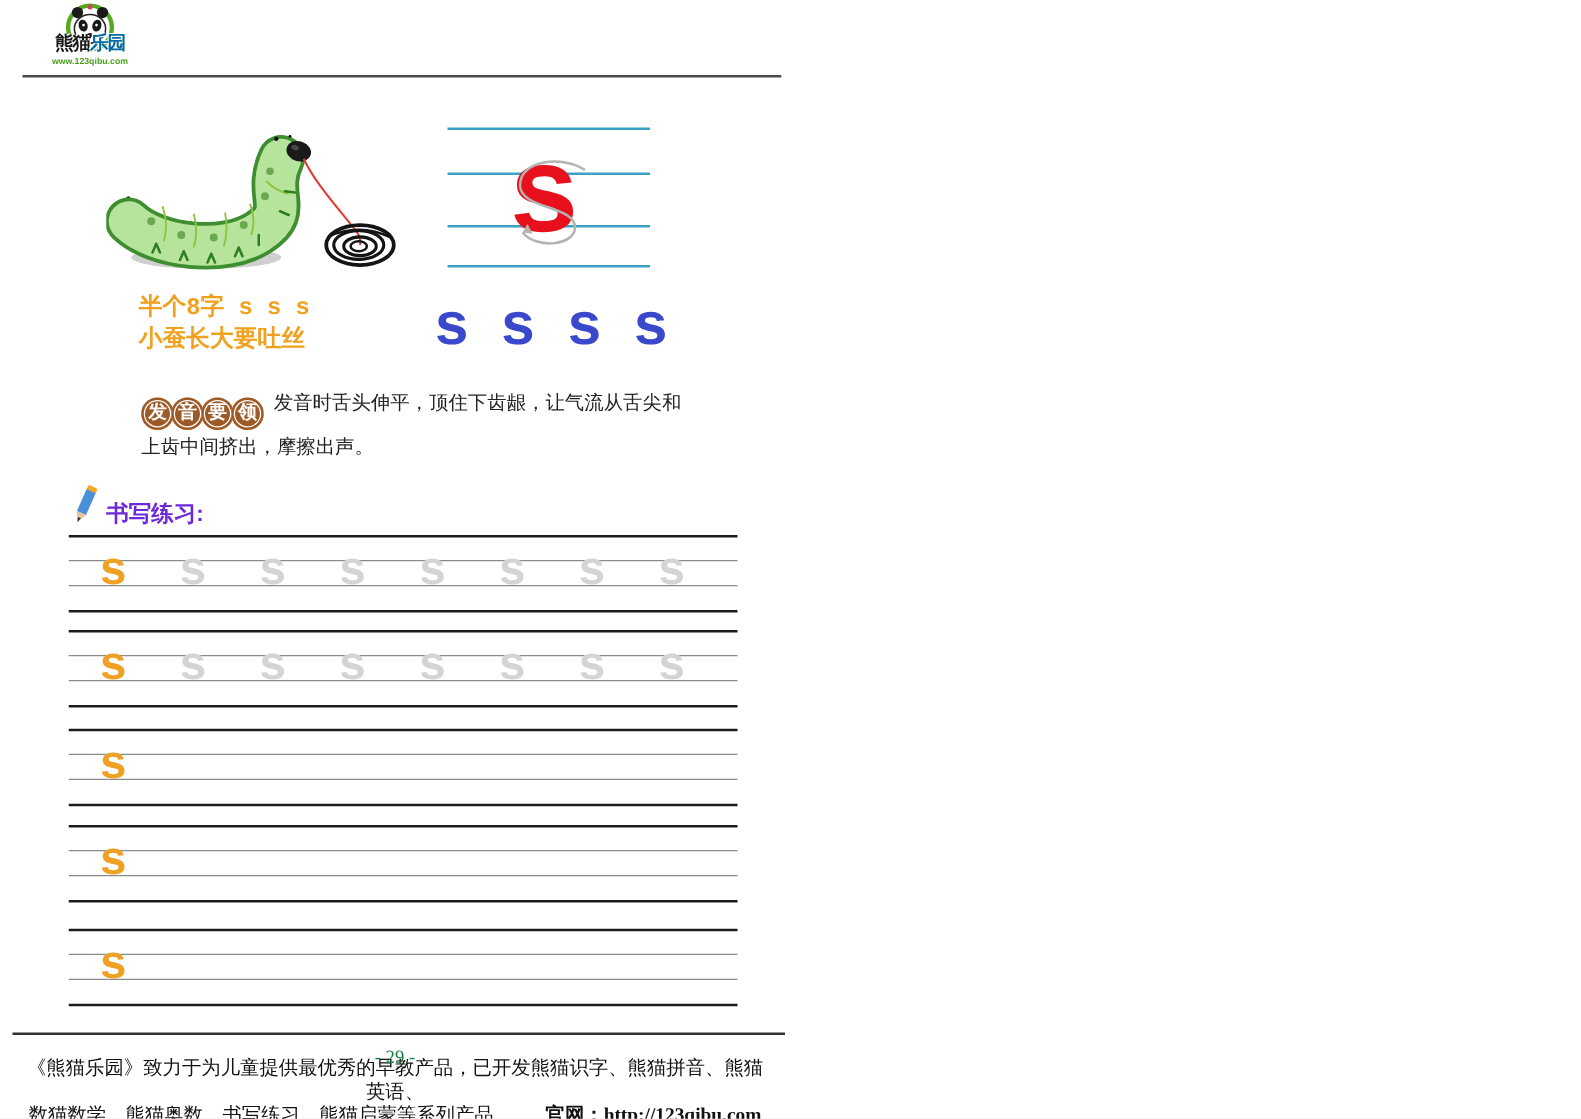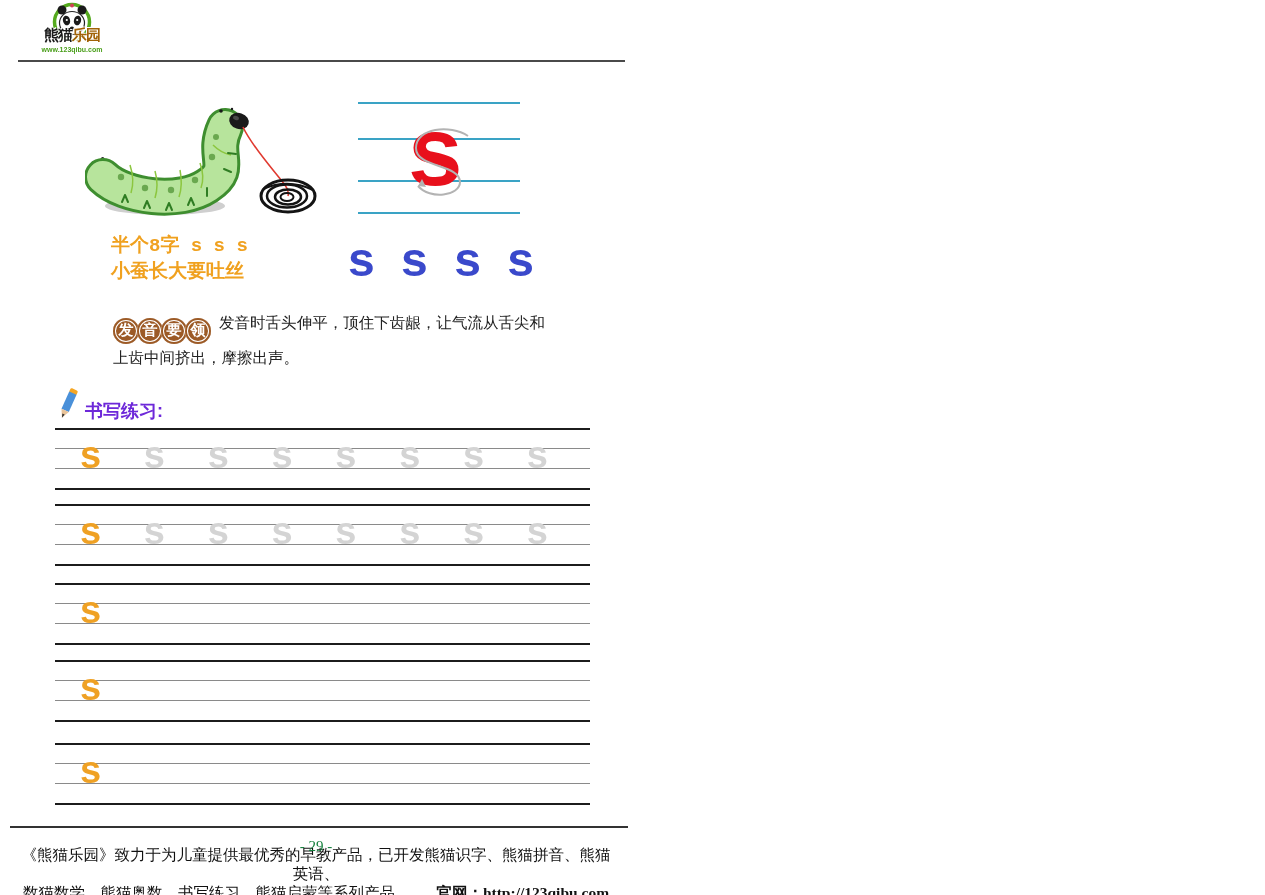--- a/index.html
+++ b/index.html
@@ -5,21 +5,21 @@
   html,body{margin:0;padding:0;background:#fff;}
   .page{position:relative;width:1265px;height:895px;background:#ffffff;overflow:hidden;
         border-right:2px solid #c9c9c9;border-bottom:2px solid #d6d6d6;
         font-family:"Liberation Serif",serif;color:#111;}
   
   .logo{position:absolute;left:36px;top:2px;width:72px;height:58px;text-align:center;}
   .logo svg{display:block;margin:0 auto;}
   .logo-name{position:absolute;top:25px;left:0;width:72px;font-family:"Liberation Sans",sans-serif;
              font-weight:bold;font-size:15px;line-height:15px;letter-spacing:-1px;
              text-shadow:1px 1px 0 #fff,-1px -1px 0 #fff;}
-  .logo-name .g{color:#a16207;}
+  .logo-name .g{color:#0369a1;}
   .logo-name .b{color:#1a1a1a;}
   .logo-url{position:absolute;top:44px;left:0;width:72px;font-size:7px;line-height:8px;
             color:#4a9e1a;font-family:"Liberation Sans",sans-serif;font-weight:bold;}
   .header-title{position:absolute;left:120px;top:20px;width:405px;text-align:center;
                 font-size:21px;font-weight:bold;font-style:italic;letter-spacing:2px;}
   .header-rule{position:absolute;left:18px;top:60px;width:607px;border-top:2px solid #4a4a4a;}
   
   .silkworm{position:absolute;left:85px;top:85px;width:235px;height:150px;}
   .mnemonic{position:absolute;left:111px;top:233px;font-family:Liberation Mono, monospace;
             font-weight:bold;font-size:19px;line-height:26px;color:#f0a11f;}

